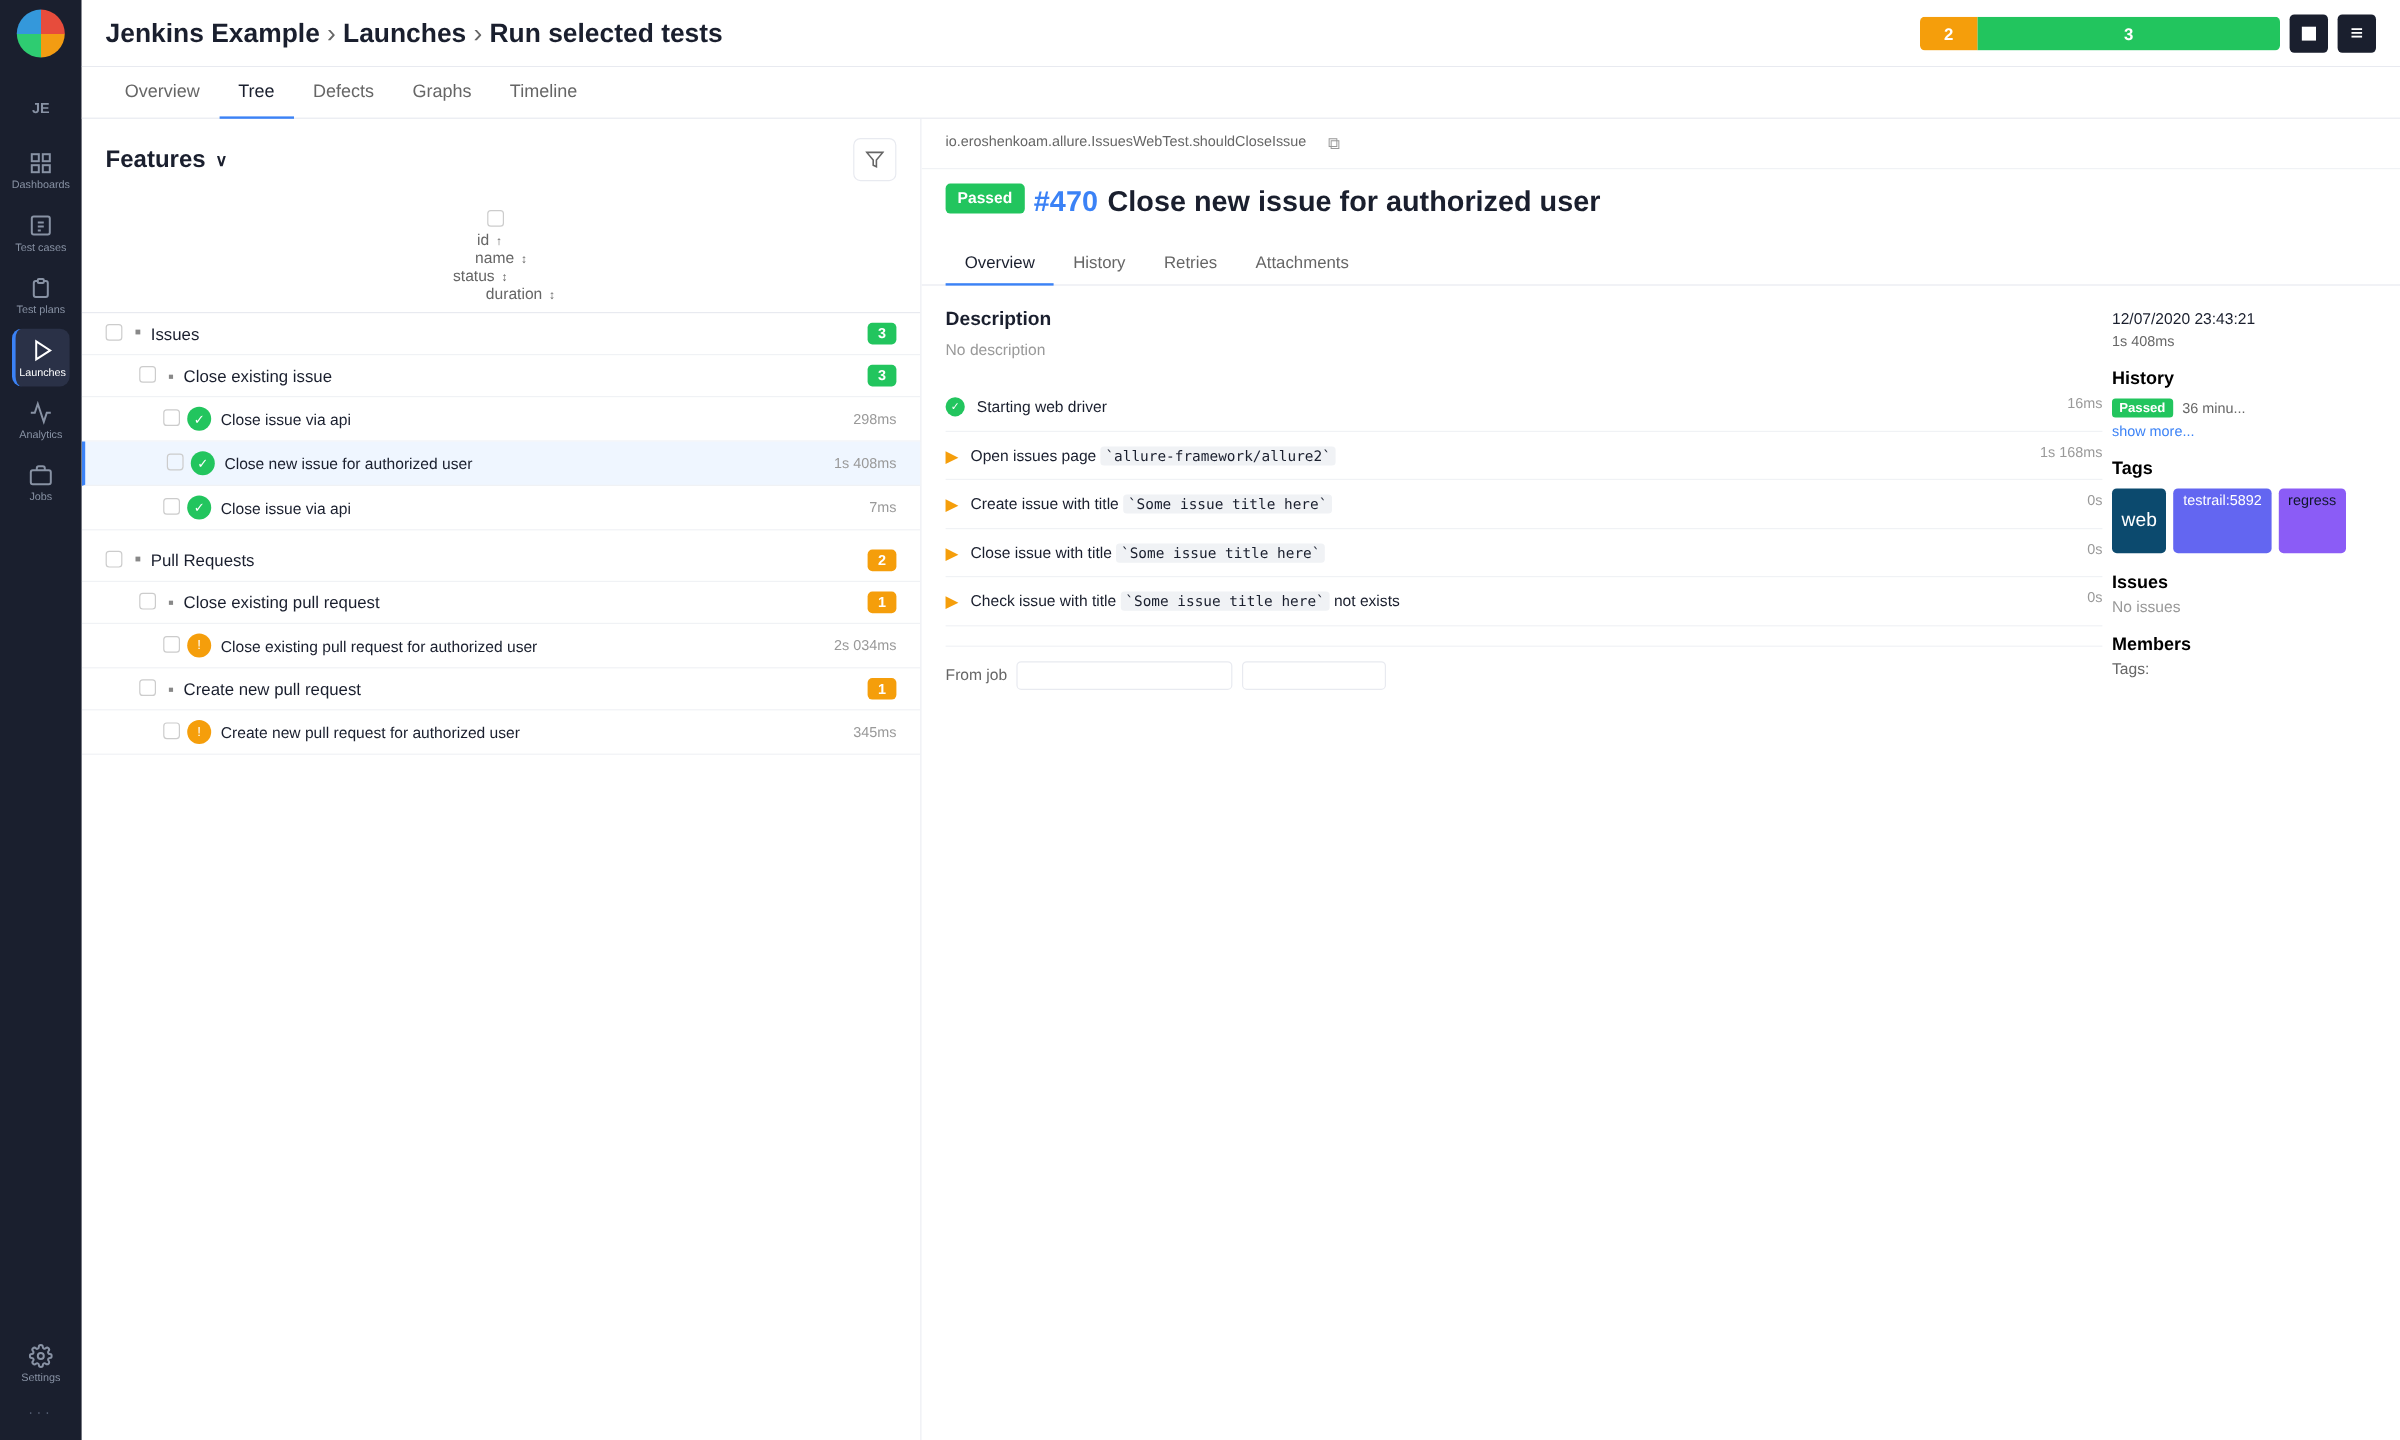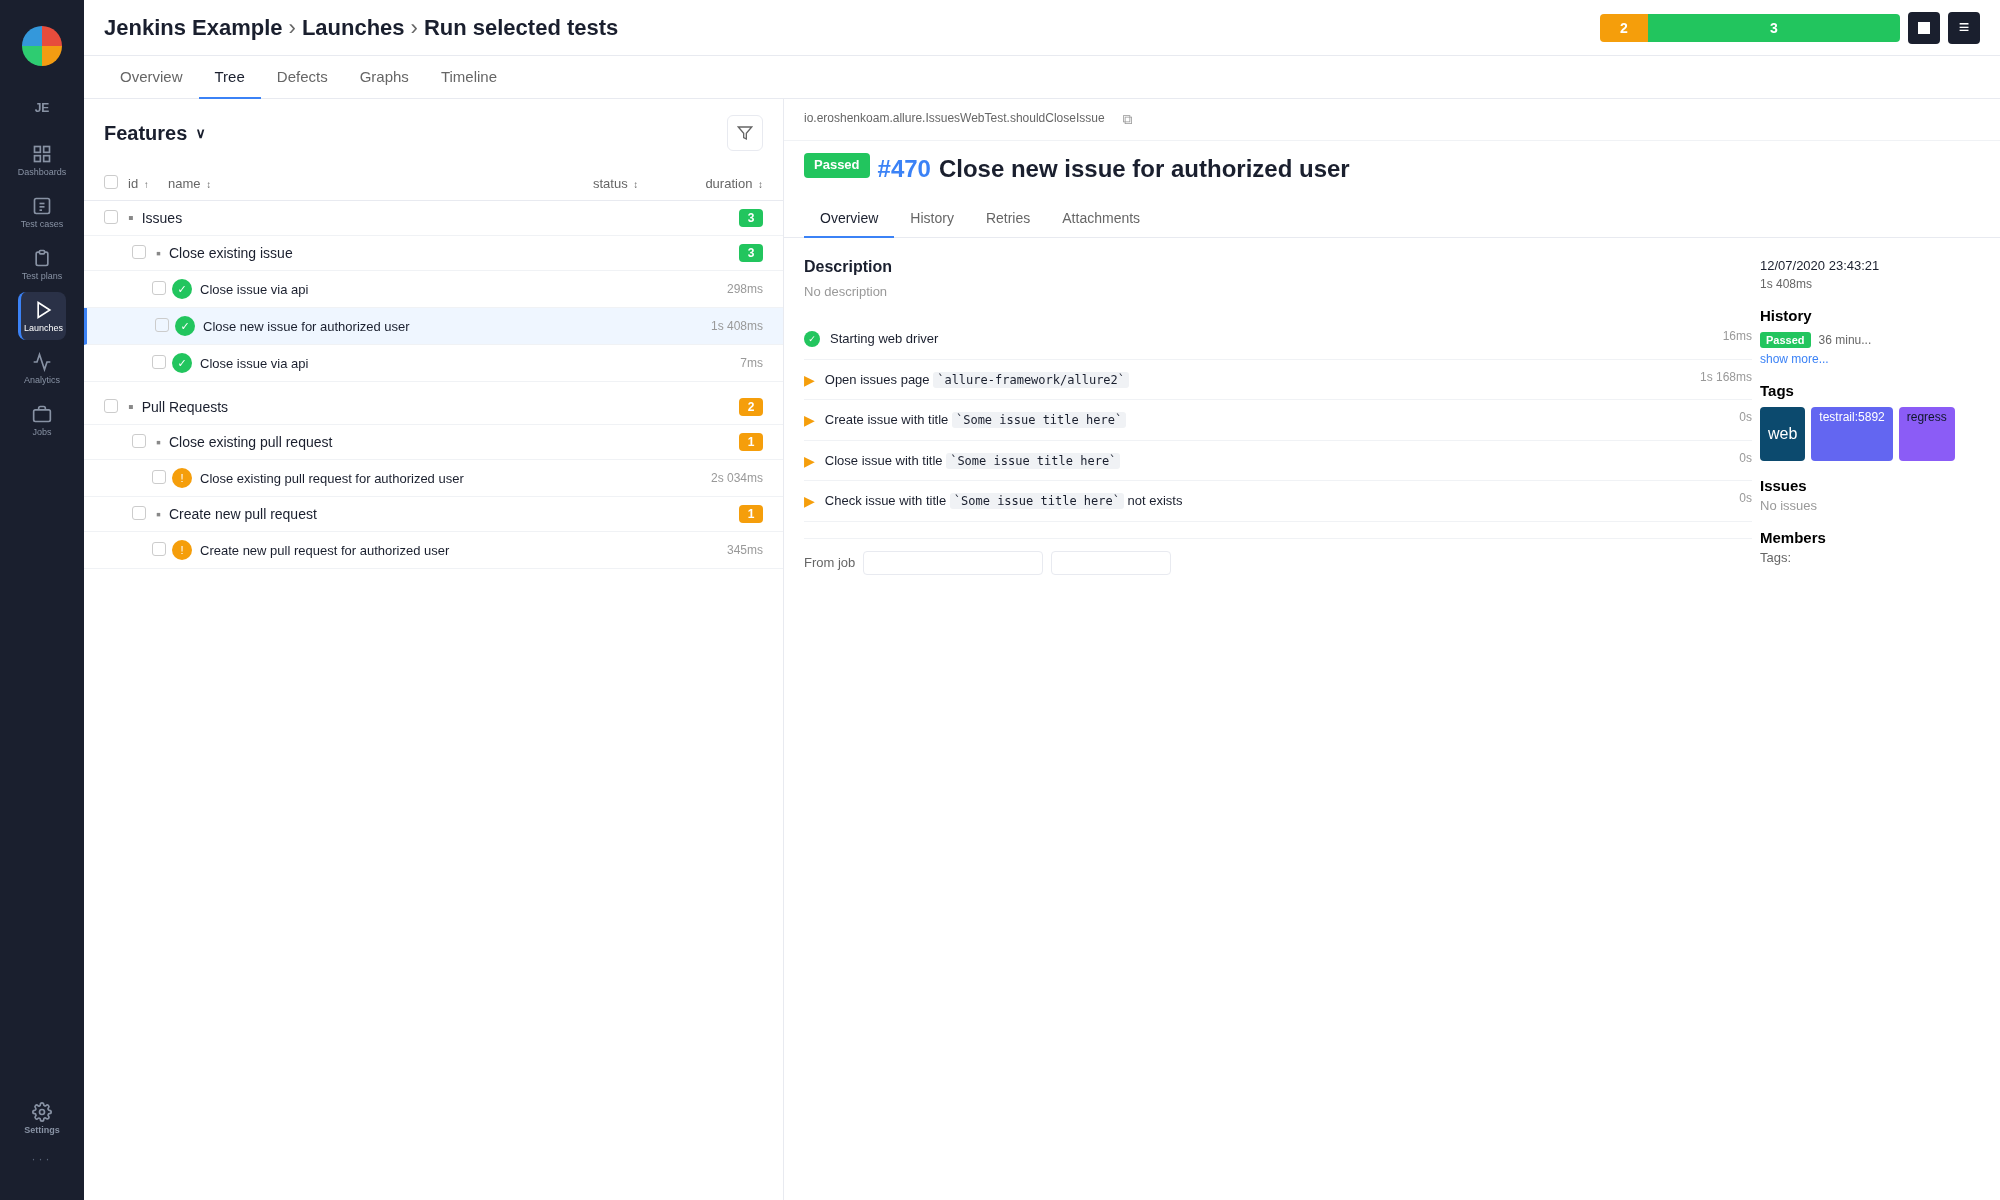--- a/index.html
+++ b/index.html
@@ -1,25 +1,25 @@
 <!DOCTYPE html>
 <html><head>
   <meta charset="utf-8">
   <style>
     * { box-sizing: border-box; margin: 0; padding: 0; }
     body { font-family: -apple-system, BlinkMacSystemFont, 'Segoe UI', sans-serif; background: #fff; display: flex; height: 100vh; overflow: hidden; font-size: 14px; }
 
     
     .sidebar {
-      width: 84px;
+      width: 68px;
       background: #1a1f2e;
       display: flex;
       flex-direction: column;
       align-items: center;
-      padding: 26px 0;
+      padding: 8px 0;
       flex-shrink: 0;
     }
     .sidebar-logo {
       width: 40px; height: 40px;
       background: conic-gradient(from 0deg, #e74c3c 0% 25%, #f39c12 25% 50%, #2ecc71 50% 75%, #3498db 75% 100%);
       border-radius: 50%;
       margin-bottom: 16px;
     }
     .sidebar-item {
       width: 48px; height: 48px;
@@ -27,21 +27,21 @@
       color: #8892a4;
       cursor: pointer;
       border-radius: 8px;
       margin: 2px 0;
       font-size: 9px;
       gap: 3px;
       position: relative;
     }
     .sidebar-item.active { background: #2a3147; color: #fff; border-left: 3px solid #3b82f6; }
     .sidebar-item svg { width: 20px; height: 20px; }
-    .sidebar-bottom { margin-top: auto; font-weight: bold; }
+    .sidebar-bottom { margin-top: auto; }
     .sidebar-label { font-size: 9px; text-align: center; }
 
     
     .main { flex: 1; display: flex; flex-direction: column; overflow: hidden; }
 
     
     .header {
       background: #fff;
       border-bottom: 1px solid #e8eaf0;
       padding: 0 20px;
@@ -105,20 +105,21 @@
 
     
     .table-header {
       padding: 8px 20px;
       display: flex;
       align-items: center;
       gap: 0;
       border-bottom: 1px solid #e8eaf0;
       font-size: 13px;
       color: #666;
+      flex-direction: column;
     }
     .th-check { width: 24px; flex-shrink: 0; }
     .th-id { width: 40px; flex-shrink: 0; }
     .th-name { flex: 1; }
     .th-status { width: 80px; flex-shrink: 0; }
     .th-duration { width: 90px; flex-shrink: 0; text-align: right; }
     .sort-arrow { font-size: 10px; margin-left: 2px; }
 
     
     .group-row {

